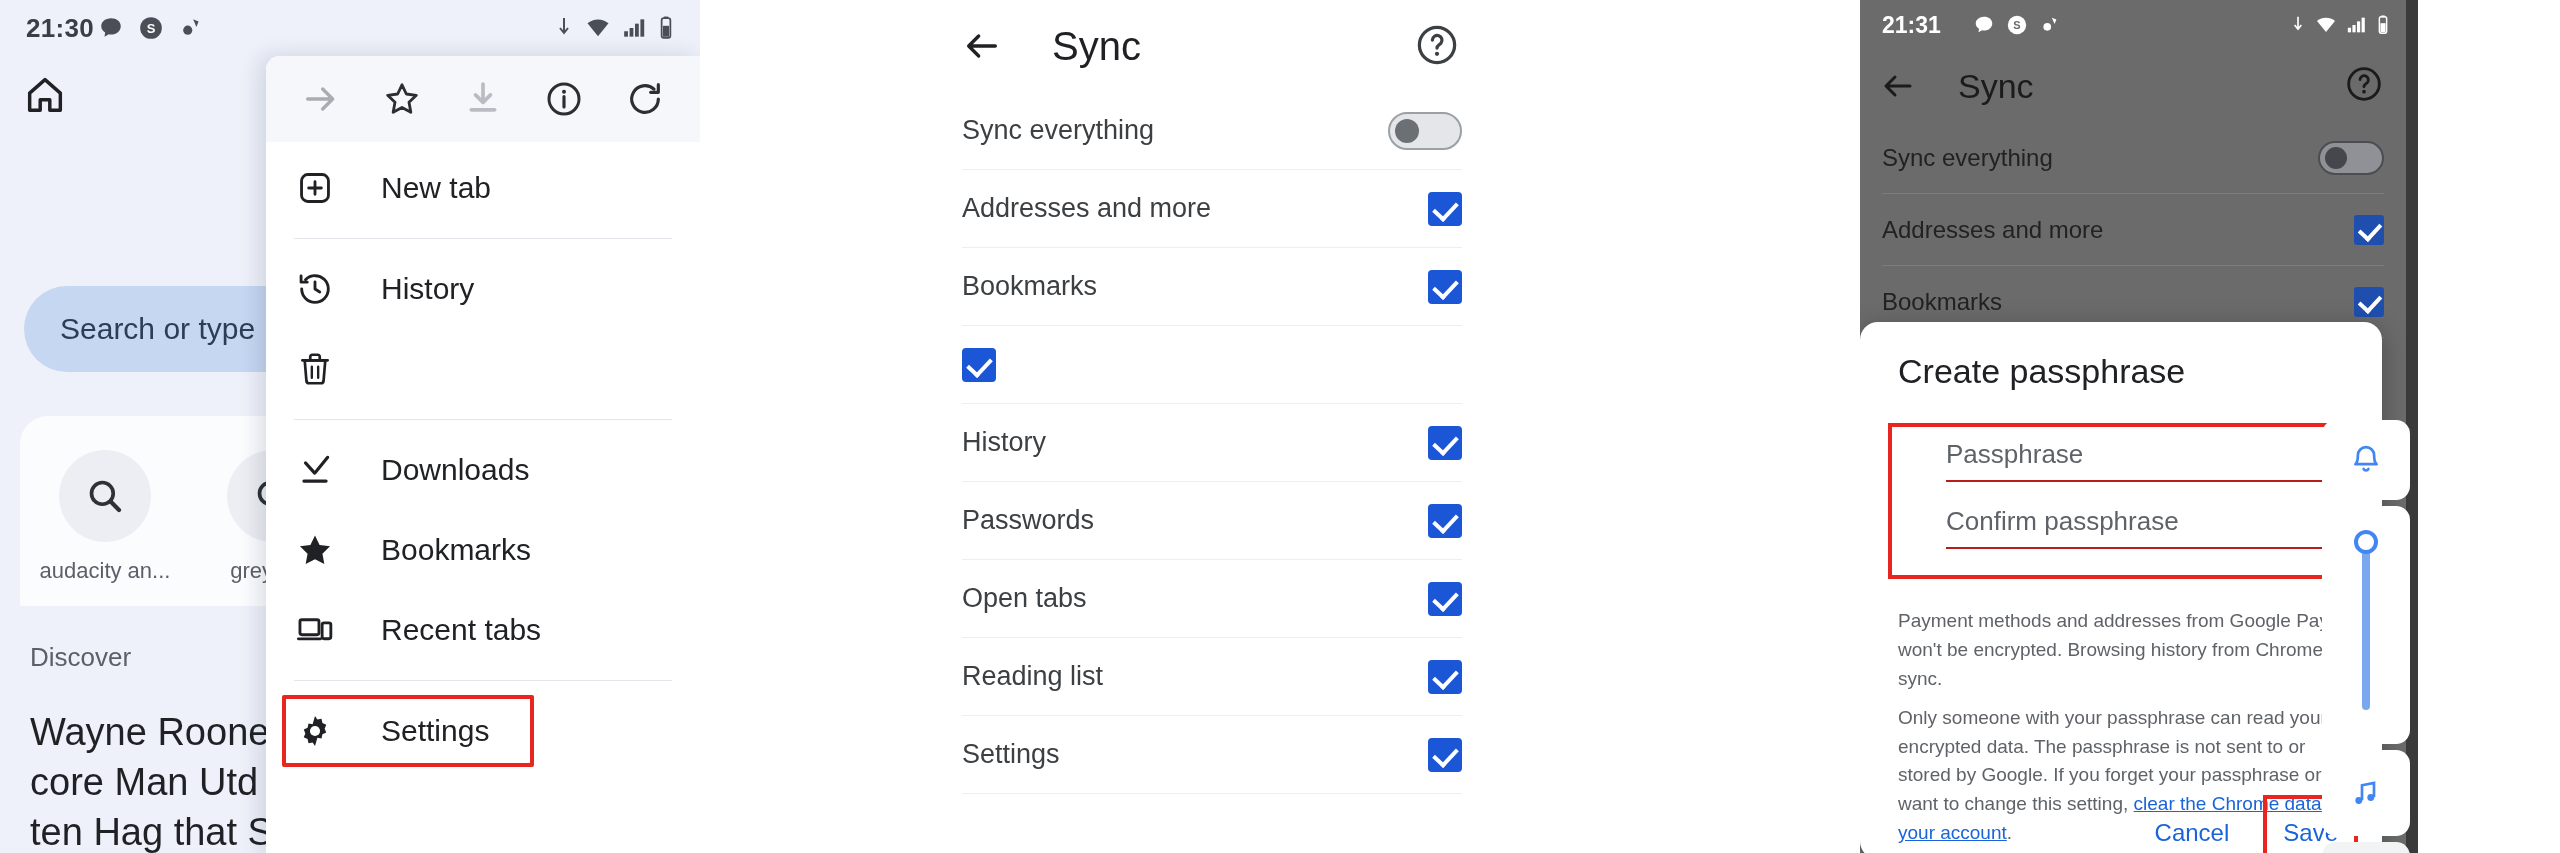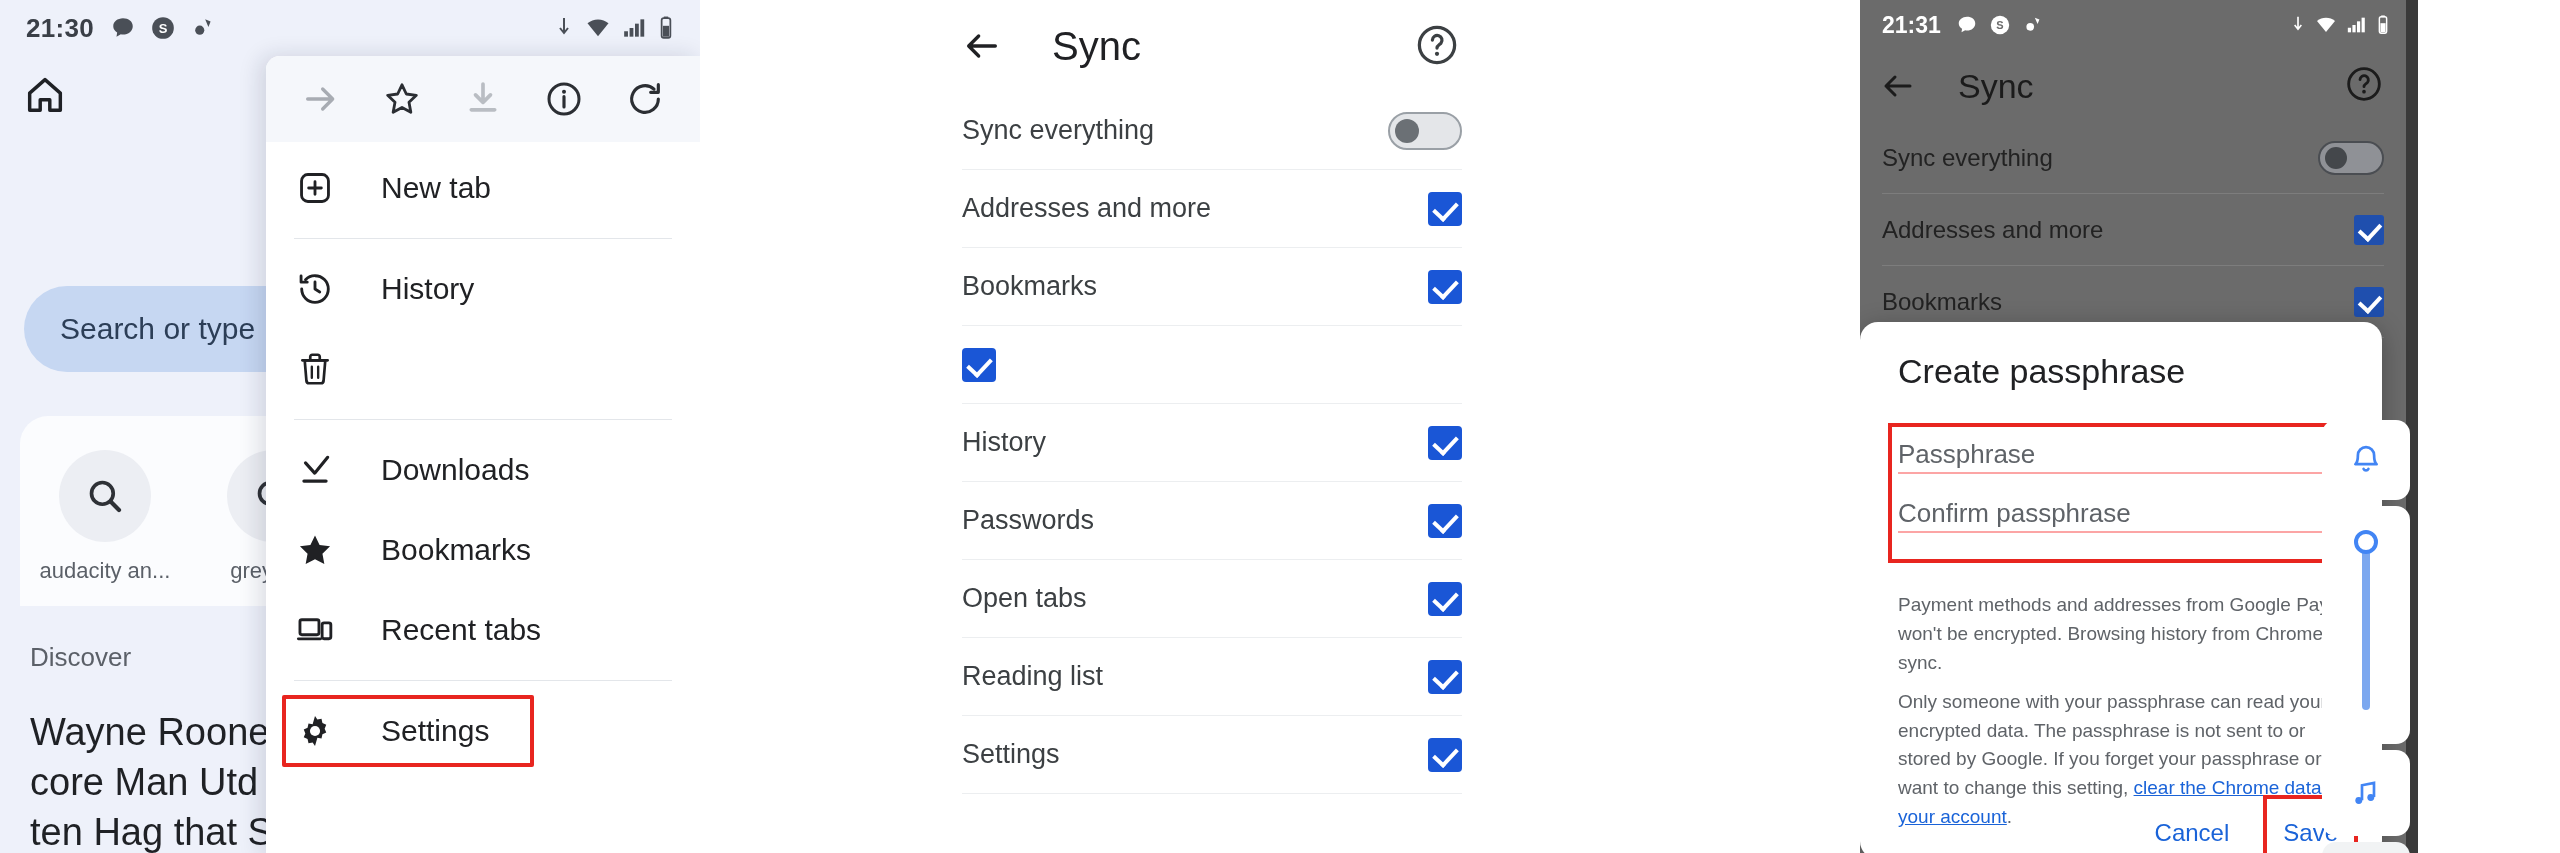--- a/index.html
+++ b/index.html
@@ -7,21 +7,21 @@
     width: 2560px; height: 853px;
     background: #ffffff;
     font-family: "Liberation Sans", sans-serif;
     overflow: hidden;
   }
   .screen { position: relative; width: 2560px; height: 853px; display: flex; }
 
   
   .panel1 { position: relative; width: 700px; height: 853px; background: #eef1fa; overflow: hidden; flex: 0 0 700px; }
 
-  .statusbar { height: 56px; display: flex; align-items: center; padding: 0 26px; gap: 16px; justify-content: center; }
+  .statusbar { height: 56px; display: flex; align-items: center; padding: 0 26px; gap: 4px; justify-content: center; }
   .status-time { font-size: 26px; font-weight: 700; color: #3a3f47; letter-spacing: .3px; }
   .status-icons { display: flex; align-items: center; gap: 14px; }
   .si { display: block; }
 
   .home-row { height: 78px; display: flex; align-items: center; padding-left: 22px; }
 
   .g-logo-wrap { height: 120px; display: flex; align-items: center; justify-content: center; margin-top: 6px; }
   .g-logo { font-size: 92px; line-height: 1; color: #1a73e8; font-family: "Liberation Serif", serif; }
 
   .searchbar {
@@ -80,21 +80,21 @@
   .cbx::after {
     content: ""; position: absolute; left: 10px; top: 5px; width: 11px; height: 19px;
     border: solid #fff; border-width: 0 4px 4px 0; transform: rotate(43deg);
   }
   .tgl { width: 74px; height: 38px; border-radius: 19px; background: #e4e6e9; border: 2px solid #9aa0a6; position: relative; flex: 0 0 74px; }
   .tgl::after { content: ""; position: absolute; left: 5px; top: 5px; width: 24px; height: 24px; border-radius: 50%; background: #6b7075; }
 
   
   .panel3 { position: relative; width: 700px; height: 853px; background: #ffffff; flex: 0 0 700px; overflow: hidden; }
   .p3-device { position: absolute; inset: 0 142px 0 0; background: #6b6b6b; }
-  .p3-statusbar { height: 50px; display: flex; align-items: center; padding: 0 22px; gap: 15px; }
+  .p3-statusbar { height: 50px; display: flex; align-items: center; padding: 0 22px; gap: 32px; }
   .p3-time { font-size: 23px; font-weight: 700; color: #ffffff; }
   .p3-header { height: 72px; display: flex; align-items: center; padding-left: 20px; gap: 42px; position: relative; }
   .p3-title { font-size: 34px; color: #1b1b1b; }
   .p3-help { position: absolute; right: 34px; top: 14px; }
   .p3-list { padding: 0 34px 0 22px; }
   .p3-row { height: 72px; display: flex; align-items: center; justify-content: space-between; border-bottom: 1px solid rgba(255,255,255,.12); }
   .p3-row .lbl { font-size: 24px; color: #222; }
   .cbx-d { width: 30px; height: 30px; border-radius: 3px; background: #1f4fae; position: relative; flex: 0 0 30px; }
   .cbx-d::after { content:""; position:absolute; left:9px; top:4px; width:10px; height:17px; border:solid #fff; border-width:0 4px 4px 0; transform:rotate(43deg); }
   .tgl-d { width: 66px; height: 34px; border-radius: 17px; background: #8f9196; border: 2px solid #4a4d52; position: relative; flex: 0 0 66px; }
@@ -104,21 +104,21 @@
     position: absolute; left: 0; right: 178px; top: 322px; bottom: -6px;
     background: #ffffff; border-radius: 18px; box-shadow: 0 6px 26px rgba(0,0,0,.3);
     padding: 30px 34px 0 38px; overflow: hidden;
   }
   .dlg-title { font-size: 34px; color: #202124; margin-bottom: 42px; }
   .dlg-fields { position: relative; padding: 6px 0 8px 0; }
   .dlg-fields::after {
     content: ""; position: absolute; left: -10px; right: -118px; top: -10px; bottom: 2px;
     border: 4px solid #e8251f; pointer-events: none;
   }
-  .dlg-input { border-bottom: 2px solid #fca5a5; padding-bottom: 2px; margin-bottom: 24px; }
+  .dlg-input { border-bottom: 2px solid #b91c1c; padding-bottom: 10px; margin-bottom: 24px; margin-left: 48px; }
   .dlg-input span { font-size: 26px; color: #5f6368; }
   .dlg-body { margin-top: 26px; font-size: 19px; line-height: 1.52; color: #5f6368; }
   .dlg-body p { margin-bottom: 10px; }
   .dlg-link { color: #1a63d8; text-decoration: underline; }
   .dlg-actions { position: absolute; right: 30px; bottom: 4px; display: flex; align-items: center; gap: 26px; }
   .dlg-btn { font-size: 24px; color: #1a63d8; padding: 8px 14px; }
   .dlg-btn.boxed { position: relative; }
   .dlg-btn.boxed::after { content:""; position:absolute; left:-6px; right:-6px; top:-16px; bottom:-26px; border:4px solid #e8251f; pointer-events:none; }
 
   .volpanel {

